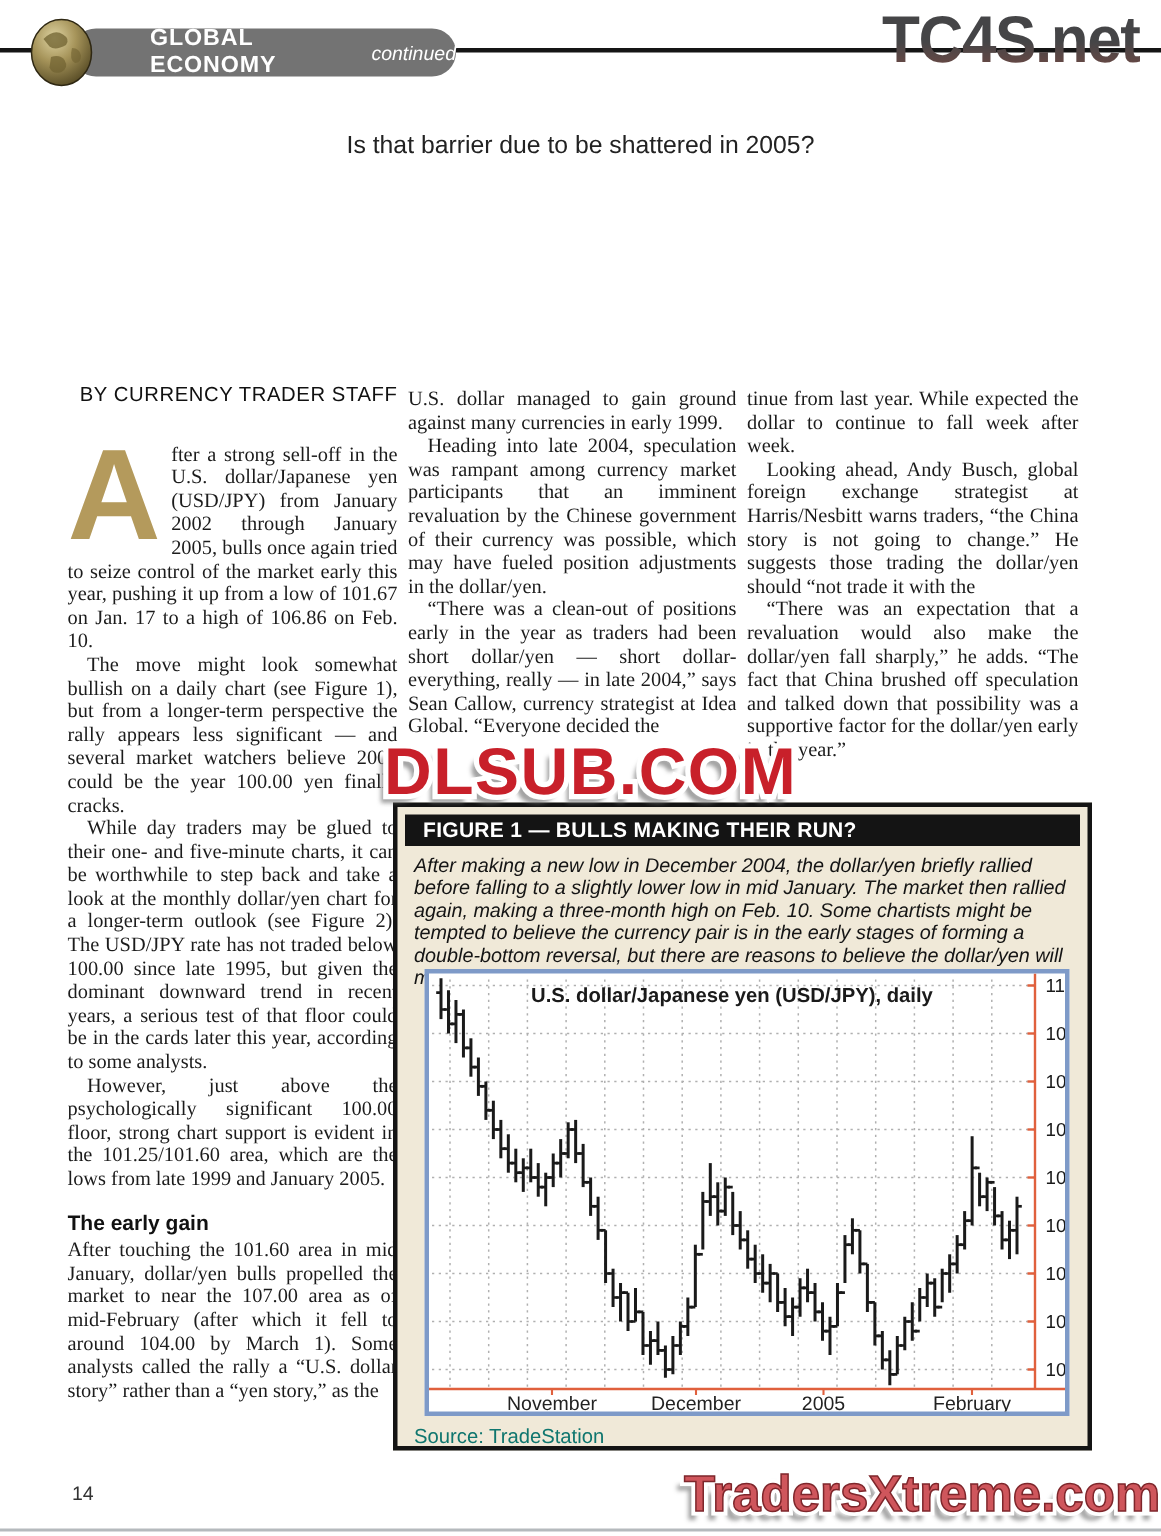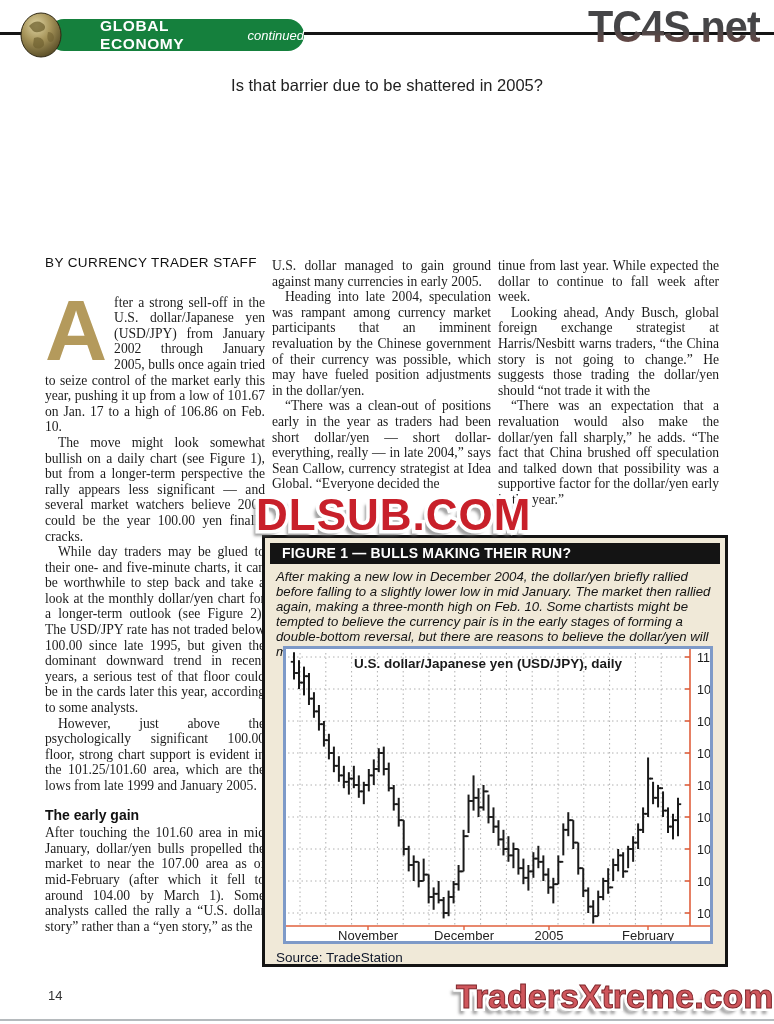--- a/index.html
+++ b/index.html
@@ -1,64 +1,64 @@
 <!DOCTYPE html>
 <html><head>
 <meta charset="utf-8">
 <style>
   html,body{margin:0;padding:0;}
   body{width:774px;height:1024px;position:relative;background:#ffffff;overflow:hidden;
        font-family:"Liberation Serif",serif;color:#1c1c1c;}
 
   
   .head-rule{position:absolute;left:0;top:32px;width:774px;height:3px;background:#151515;}
-  .head-pill{position:absolute;left:48px;top:19px;width:256px;height:32px;background:#15803d;
+  .head-pill{position:absolute;left:48px;top:19px;width:256px;height:32px;background:#737373;
              border-radius:16px;display:flex;align-items:center;padding-left:52px;box-sizing:border-box;gap:28px;}
   .head-pill .sec{color:#fff;font-family:"Liberation Sans",sans-serif;font-size:15.5px;font-weight:bold;letter-spacing:.6px;}
   .head-pill .cont{color:#fff;font-family:"Liberation Sans",sans-serif;font-size:13px;font-style:italic;margin-left:6px;}
   .globe{position:absolute;left:20px;top:12px;}
 
   .tc4s{position:absolute;left:588px;top:2px;font-family:"Liberation Sans",sans-serif;
         font-weight:bold;font-size:44px;letter-spacing:-1px;transform:scaleX(.94);transform-origin:left top;
         background:linear-gradient(#454547 52%,#7a4a43);-webkit-background-clip:text;background-clip:text;
         color:transparent;z-index:40;}
 
   
   .titleblock{position:absolute;left:0;right:0;top:76px;text-align:center;font-family:"Liberation Sans",sans-serif;}
   .t1{font-size:42px;font-weight:bold;color:#b49a5c;letter-spacing:.5px;line-height:1.0;}
   .t2{font-size:46px;font-weight:normal;color:#161616;line-height:1.05;margin-top:6px;}
   .sub1{font-size:16.5px;color:#222;margin-top:17px;}
-  .sub2{font-size:16.5px;color:#222;}
+  .sub2{font-size:16.5px;color:#222;margin-top:12px;}
 
   
   .col{position:absolute;top:255px;font-size:13.6px;line-height:15.6px;text-align:justify;overflow:hidden;}
   .col p{margin:0;}
   .col p.ind{text-indent:13px;}
   .col-left{left:45px;width:220px;height:745px;}
   .col-mid{left:272px;width:219px;top:258px;height:279px;}
   .col-right{left:498px;width:221px;top:258px;height:279px;}
   .byline{font-family:"Liberation Sans",sans-serif;font-size:13.5px;letter-spacing:.4px;color:#111;
-          margin-bottom:24px;text-align:left;}
+          margin-bottom:24px;text-align:right;}
   .dropcap{float:left;font-family:"Liberation Sans",sans-serif;font-weight:bold;color:#b49a5c;
            font-size:86px;line-height:62px;margin:4px 7px 0 0;}
   .subhead{font-family:"Liberation Sans",sans-serif;font-weight:bold;font-size:14px;color:#111;
            margin:14px 0 2px 0 !important;text-align:left;}
 
   
   .figure{position:absolute;left:262px;top:535px;width:460px;height:426px;background:#f0e9d8;
           border:3px solid #141414;z-index:10;}
   .fig-bar{position:absolute;left:5px;right:5px;top:5px;height:21px;background:#141414;color:#fff;
            font-family:"Liberation Sans",sans-serif;font-weight:bold;font-size:14px;line-height:21px;
            padding-left:12px;letter-spacing:.2px;}
   .fig-cap{position:absolute;left:11px;right:9px;top:31px;font-family:"Liberation Sans",sans-serif;
            font-style:italic;font-size:13.2px;line-height:15px;color:#141414;text-align:left;}
   .fig-chart{position:absolute;left:18px;top:108px;width:424px;height:292px;background:#fff;
              border:3px solid #7e9ac8;}
   .fig-src{position:absolute;left:11px;top:412px;font-family:"Liberation Sans",sans-serif;
-           font-size:13.5px;color:#0f172a;}
+           font-size:13.5px;color:#0f766e;}
 
   
   .wm{position:absolute;font-family:"Liberation Sans",sans-serif;font-weight:900;z-index:50;}
   .wm::before{content:attr(data-text);position:absolute;left:0;top:0;z-index:-1;color:#fff;
               -webkit-text-stroke:7px #fff;text-shadow:-5px 6px 3px rgba(110,110,110,.65);}
   .wm-dlsub{left:256px;top:490px;font-size:44px;letter-spacing:1px;color:#c8202a;}
   .wm-tx{left:456px;top:977px;font-size:34px;color:#cf565c;-webkit-text-stroke:1px #7e262b;}
   .wm-tx::before{-webkit-text-stroke:6px #fff;}
 
   .pagenum{position:absolute;left:48px;top:988px;font-family:"Liberation Sans",sans-serif;font-size:13px;color:#333;}
@@ -97,21 +97,21 @@
   <div class="byline">BY CURRENCY TRADER STAFF</div>
   <p><span class="dropcap">A</span><span>fter a strong sell-off in the U.S. dollar/Japanese yen (USD/JPY) from January 2002 through January 2005, bulls once again tried to seize control of the market early this year, pushing it up from a low of 101.67 on Jan. 17 to a high of 106.86 on Feb. 10.</span></p>
   <p class="ind">The move might look somewhat bullish on a daily chart (see Figure 1), but from a longer-term perspective the rally appears less significant — and several market watchers believe 2005 could be the year 100.00 yen finally cracks.</p>
   <p class="ind">While day traders may be glued to their one- and five-minute charts, it can be worthwhile to step back and take a look at the monthly dollar/yen chart for a longer-term outlook (see Figure 2). The USD/JPY rate has not traded below 100.00 since late 1995, but given the dominant downward trend in recent years, a serious test of that floor could be in the cards later this year, according to some analysts.</p>
   <p class="ind">However, just above the psychologically significant 100.00 floor, strong chart support is evident in the 101.25/101.60 area, which are the lows from late 1999 and January 2005.</p>
   <p class="subhead">The early gain</p>
   <p>After touching the 101.60 area in mid January, dollar/yen bulls propelled the market to near the 107.00 area as of mid-February (after which it fell to around 104.00 by March 1). Some analysts called the rally a “U.S. dollar story” rather than a “yen story,” as the</p>
 </div>
 
 <div class="col col-mid">
-  <p>U.S. dollar managed to gain ground against many currencies in early 2005.</p>
+  <p>U.S. dollar managed to gain ground against many currencies in early 1999.</p>
   <p class="ind">Heading into late 2004, speculation was rampant among currency market participants that an imminent revaluation by the Chinese government of their currency was possible, which may have fueled position adjustments in the dollar/yen.</p>
   <p class="ind">“There was a clean-out of positions early in the year as traders had been short dollar/yen — short dollar-everything, really — in late 2004,” says Sean Callow, currency strategist at Idea Global. “Everyone decided the</p>
 </div>
 
 <div class="col col-right">
   <p>tinue from last year. While expected the dollar to continue to fall week after week.</p>
   <p class="ind">Looking ahead, Andy Busch, global foreign exchange strategist at Harris/Nesbitt warns traders, “the China story is not going to change.” He suggests those trading the dollar/yen should “not trade it with the</p>
   <p class="ind">“There was an expectation that a revaluation would also make the dollar/yen fall sharply,” he adds. “The fact that China brushed off speculation and talked down that possibility was a supportive factor for the dollar/yen early in the year.”</p>
 </div>
 

